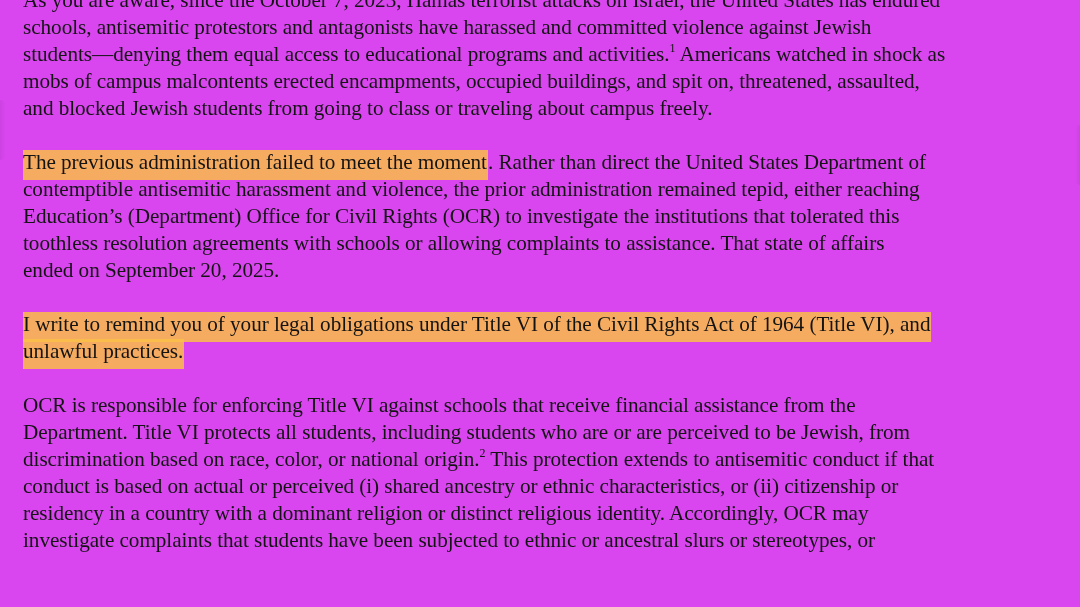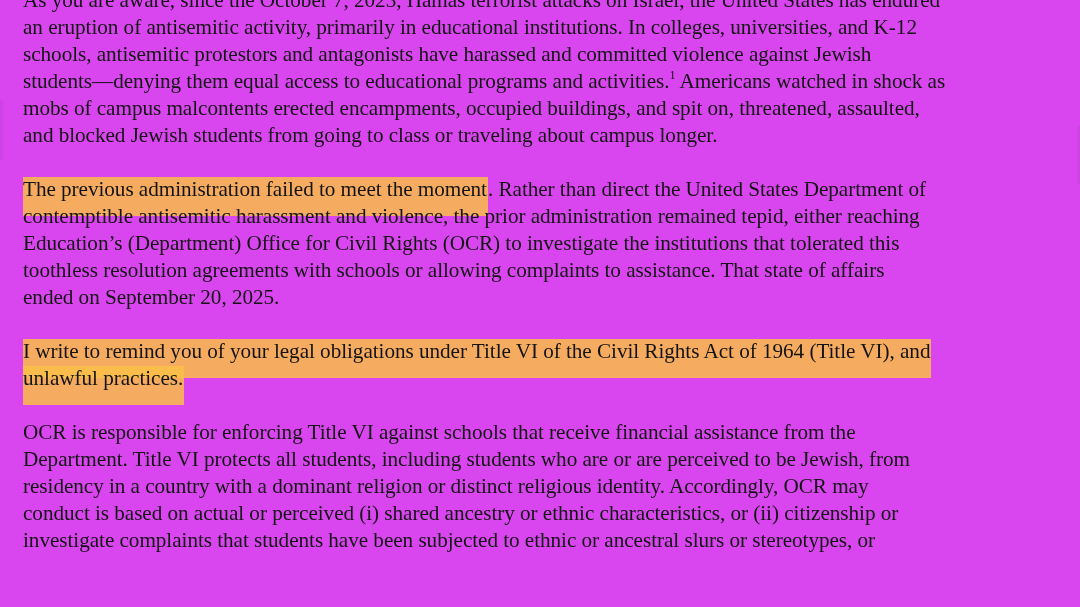--- a/index.html
+++ b/index.html
@@ -46,61 +46,61 @@
     margin: 0 0 27px 0;
     white-space: normal;
   }
   .line {
     display: block;
     white-space: nowrap;
   }
   .hl {
     background: #fbc65a;
     background: rgba(250, 190, 70, 0.85);
-    padding: 0 1px 15px 0;
+    padding: 0 1px 6px 0;
   }
   sup {
     font-size: 12px;
     line-height: 0;
     vertical-align: 9px;
   }
 </style>
 </head>
 <body>
 
 <div class="page">
   <div class="edge-shadow-left"></div>
   <div class="edge-shadow-right"></div>
 
   <div class="content">
 
     <p class="para">
       <span class="line">As you are aware, since the October 7, 2023, Hamas terrorist attacks on Israel, the United States has endured</span>
-      <span class="line">an eruption of antisemitic activity, primarily in educational institutions. In colleges, universities, and K-12</span>
       <span class="line">schools, antisemitic protestors and antagonists have harassed and committed violence against Jewish</span>
       <span class="line"><span>students—denying them equal access to educational programs and activities.</span><sup>1</sup><span> Americans watched in shock as</span></span>
       <span class="line">mobs of campus malcontents erected encampments, occupied buildings, and spit on, threatened, assaulted,</span>
-      <span class="line">and blocked Jewish students from going to class or traveling about campus longer.</span>
+      <span class="line">and blocked Jewish students from going to class or traveling about campus freely.</span>
     </p>
 
     <p class="para">
       <span class="line"><span class="hl">The previous administration failed to meet the moment</span><span>. Rather than direct the United States Department of</span></span>
       <span class="line">contemptible antisemitic harassment and violence, the prior administration remained tepid, either reaching</span>
       <span class="line">Education’s (Department) Office for Civil Rights (OCR) to investigate the institutions that tolerated this</span>
       <span class="line">toothless resolution agreements with schools or allowing complaints to assistance. That state of affairs</span>
       <span class="line">ended on September 20, 2025.</span>
     </p>
 
     <p class="para">
       <span class="line"><span class="hl">I write to remind you of your legal obligations under Title VI of the Civil Rights Act of 1964 (Title VI), and</span></span>
       <span class="line"><span class="hl">unlawful practices.</span></span>
     </p>
 
     <p class="para">
       <span class="line">OCR is responsible for enforcing Title VI against schools that receive financial assistance from the</span>
       <span class="line">Department. Title VI protects all students, including students who are or are perceived to be Jewish, from</span>
+      <span class="line"><span>discrimination based on race, color, or national origin.</span><sup>2</sup><span> This protection extends to antisemitic conduct if that</span></span>
+      <span class="line">conduct is based on actual or perceived (i) shared ancestry or ethnic characteristics, or (ii) citizenship or</span>
       <span class="line">residency in a country with a dominant religion or distinct religious identity. Accordingly, OCR may</span>
-      <span class="line">conduct is based on actual or perceived (i) shared ancestry or ethnic characteristics, or (ii) citizenship or</span>
       <span class="line">investigate complaints that students have been subjected to ethnic or ancestral slurs or stereotypes, or</span>
     </p>
 
   </div>
 </div>
 
 </body></html>

